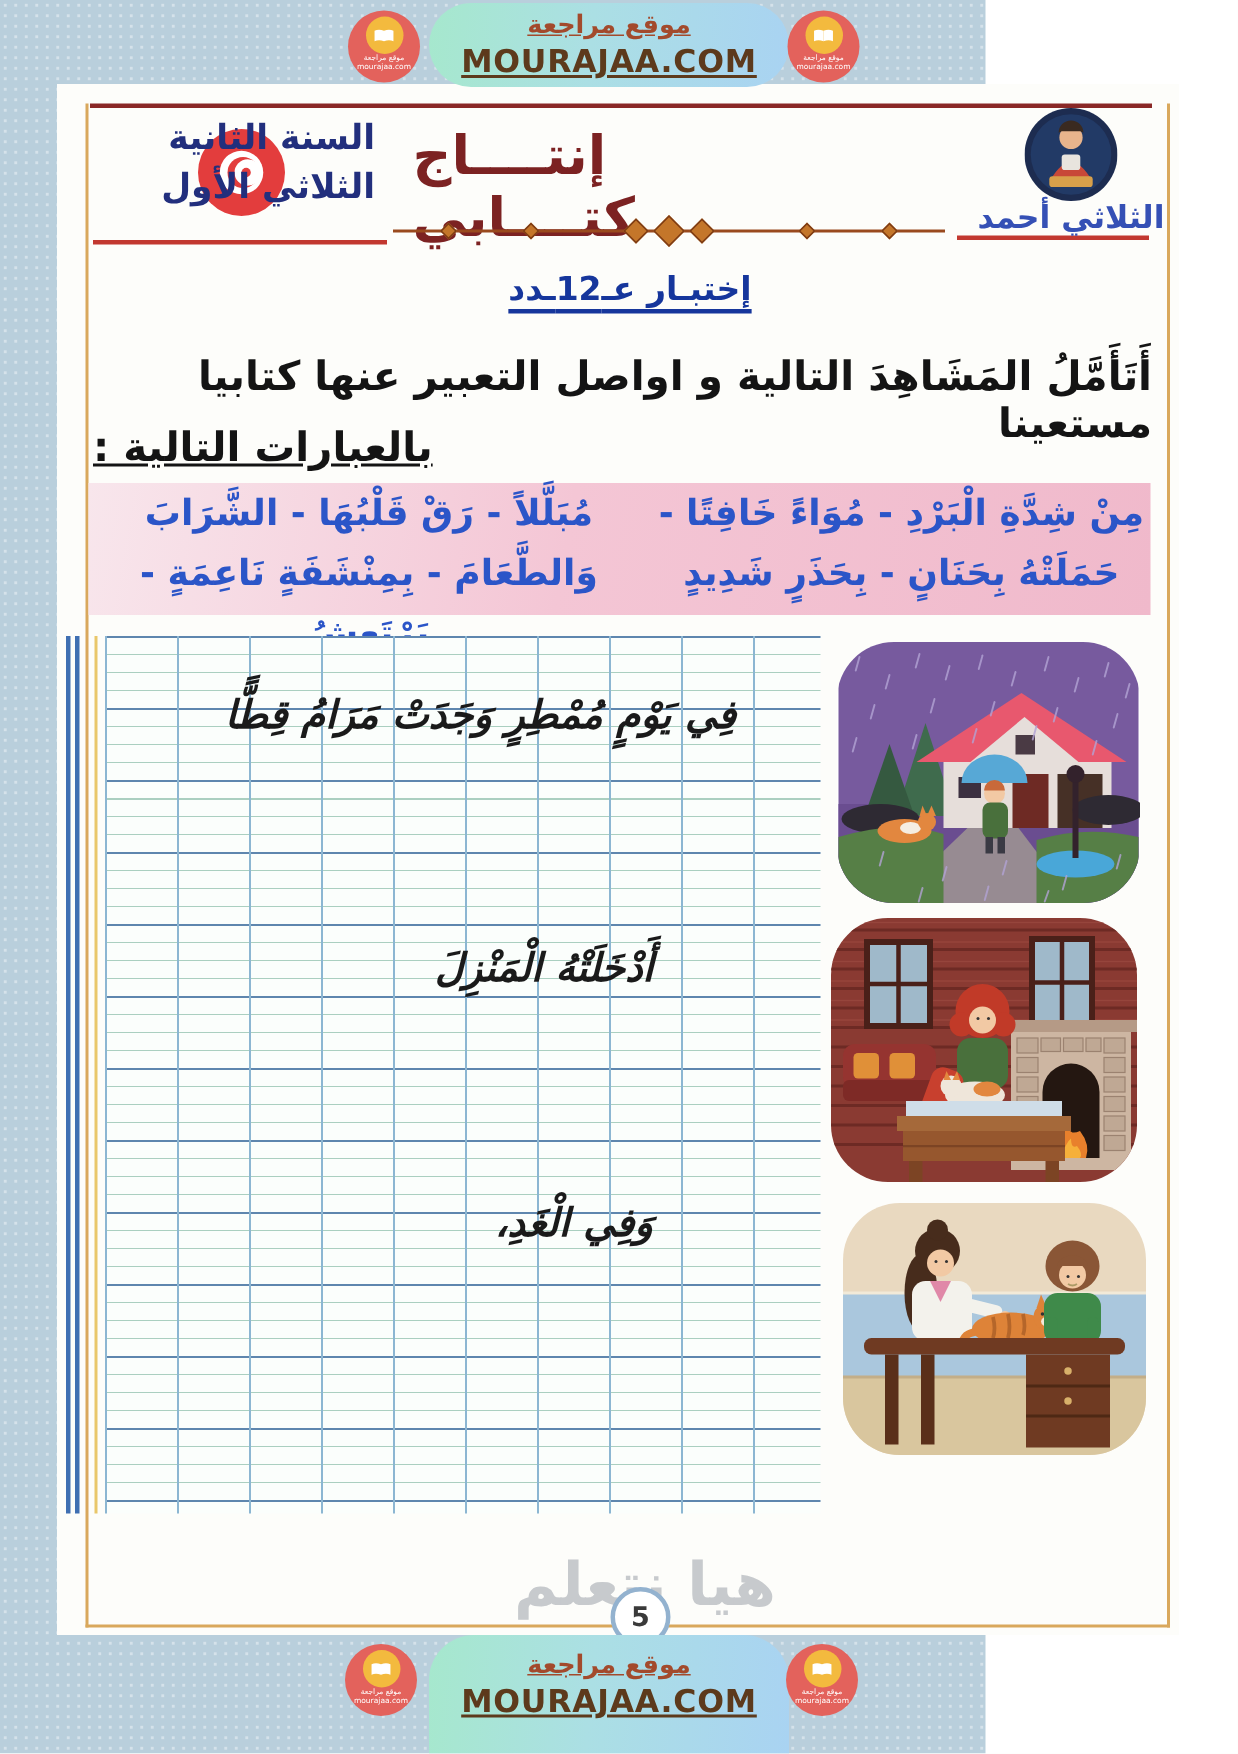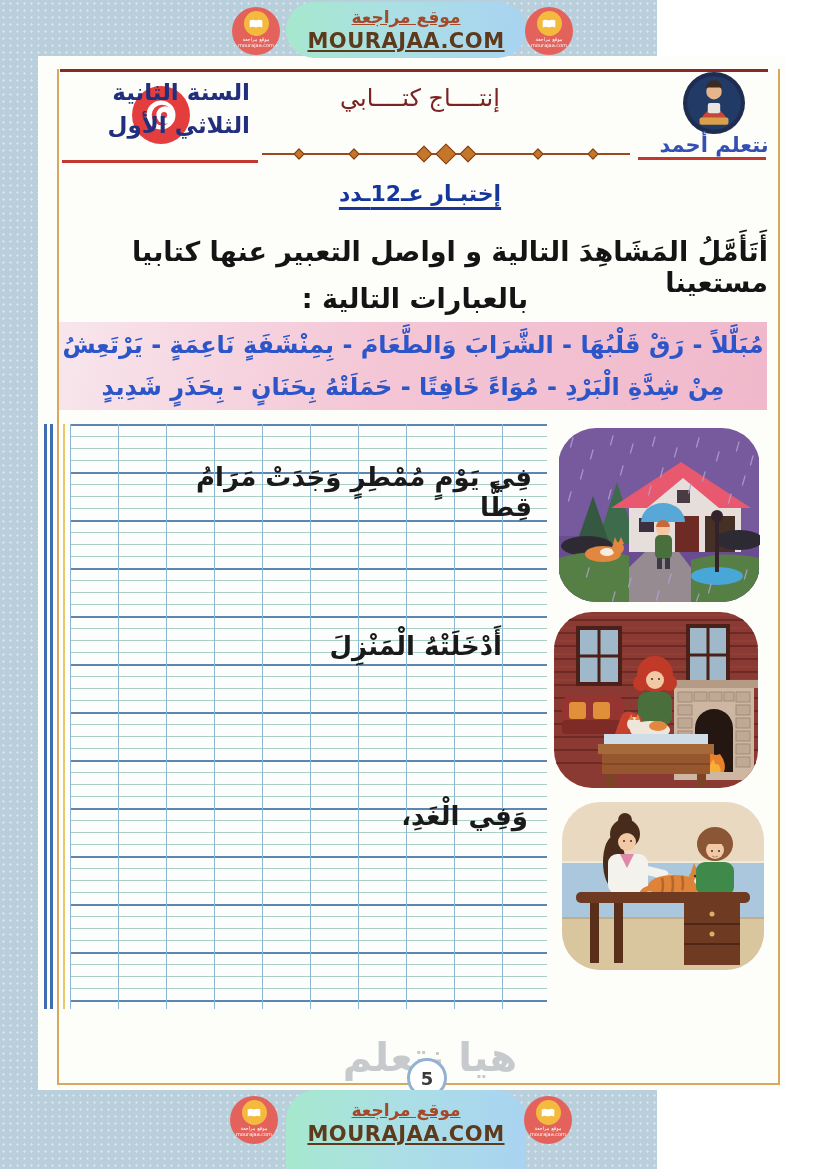--- a/index.html
+++ b/index.html
@@ -25,53 +25,53 @@
          display:flex;flex-direction:column;align-items:center;box-sizing:border-box;}
   .badge .yellow{width:25px;height:25px;border-radius:50%;background:#f3ba3e;margin-top:4px;
                  display:flex;align-items:center;justify-content:center;}
   .badge .btxt{color:#fff;font-size:5px;line-height:6px;text-align:center;direction:rtl;white-space:nowrap;}
   .badge .burl{color:#fff;font-size:5px;line-height:6px;text-align:center;}
   
   .grade{left:70px;top:76px;width:180px;color:#222f7d;font-weight:bold;
          font-size:23px;line-height:33px;direction:rtl;z-index:3;}
   .tn-circle{left:132px;top:86px;width:58px;height:58px;z-index:2;}
   .red-line-left{left:62px;top:160px;width:196px;height:3px;background:#c23830;}
-  .main-title{left:275px;top:84px;width:290px;text-align:center;color:#7c2222;font-weight:normal;
-              font-size:24px;direction:rtl;}
+  .main-title{left:275px;top:84px;width:290px;text-align:left;color:#7c2222;font-weight:bold;
+              font-size:36px;direction:rtl;}
   .divider{left:262px;top:146px;width:368px;height:16px;}
   .dv-line{position:absolute;left:0;right:0;top:7px;height:2px;background:#9a4a1e;}
   .dmd{position:absolute;top:8px;background:#c4762a;border:1px solid #7e3c14;transform:translate(-50%,-50%) rotate(45deg);}
   .dmd.big{width:13px;height:13px;}
   .dmd.mid{width:10px;height:10px;}
   .dmd.dot{width:6px;height:6px;}
   .red-line-right{left:638px;top:157px;width:128px;height:3px;background:#c23830;}
   .logo-circle{left:683px;top:72px;width:62px;height:62px;}
   .author{left:648px;top:133px;width:132px;text-align:center;color:#3550b5;font-weight:bold;
           font-size:21px;direction:rtl;}
   
   .exam-title{left:270px;top:181px;width:300px;text-align:center;color:#16369c;font-weight:bold;
               font-size:22px;direction:rtl;text-decoration:underline;text-decoration-thickness:3px;text-underline-offset:6px;}
   .inst1{left:66px;top:236px;width:702px;direction:rtl;text-align:right;font-size:27px;font-weight:bold;color:#141414;}
-  .inst2{left:62px;top:283px;width:706px;direction:rtl;text-align:center;font-size:27px;font-weight:bold;color:#141414;}
+  .inst2{left:62px;top:283px;width:706px;direction:rtl;text-align:left;font-size:27px;font-weight:bold;color:#141414;text-decoration:underline;}
   .phrase-box{left:59px;top:322px;width:708px;height:88px;
               background:linear-gradient(100deg,#f8e6ec 0%,#f4c6d5 45%,#f0b9cb 100%);
-              display:flex;flex-direction:column;justify-content:center;gap:2px;}
+              display:flex;justify-content:center;gap:2px;}
   .phrase{direction:rtl;text-align:center;color:#2b55c8;font-weight:bold;font-size:24px;line-height:40px;}
   
   .margin-blue1{left:44px;top:424px;width:3px;height:585px;background:#3f6fb2;}
   .margin-blue2{left:50px;top:424px;width:3px;height:585px;background:#3f6fb2;}
   .margin-yellow{left:63px;top:424px;width:2px;height:585px;background:#e9c76a;}
   .grid{left:70px;top:424px;width:477px;height:585px;background-color:#fbfefc;
     background-image:
       repeating-linear-gradient(to right,#8cb6d2 0 1.2px,transparent 1.2px 48px),
       repeating-linear-gradient(to bottom,#5e86ae 0 1.6px,transparent 1.6px 12px,
         #aacfc0 12px 13px,transparent 13px 24px,
         #aacfc0 24px 25px,transparent 25px 36px,
         #aacfc0 36px 37px,transparent 37px 48px);}
-  .prompt{direction:rtl;text-align:right;font-weight:bold;color:#1a1a1a;font-size:26px;z-index:2;}
+  .prompt{direction:rtl;text-align:left;font-weight:bold;color:#1a1a1a;font-size:26px;z-index:2;font-style:italic;}
   .p1{left:150px;top:462px;width:382px;}
   .p2{left:290px;top:631px;width:212px;}
   .p3{left:330px;top:801px;width:198px;}
   
   .card{border-radius:38px;overflow:hidden;z-index:2;background:#fff;}
   .card svg{display:block;width:100%;height:100%;}
   .card1{left:558px;top:428px;width:202px;height:174px;}
   .card2{left:554px;top:612px;width:204px;height:176px;}
   .card3{left:562px;top:802px;width:202px;height:168px;}
   
@@ -149,21 +149,21 @@
     <svg viewBox="0 0 60 60">
         <circle cx="30" cy="30" r="30" fill="#1d2c50"></circle>
         <circle cx="30" cy="30" r="26" fill="#223a66"></circle>
         <circle cx="30" cy="19" r="7.5" fill="#e8b48c"></circle>
         <path d="M22,16 a8,8 0 0 1 16,0 l-2,-1 -12,0 z" fill="#3a2a20"></path>
         <path d="M17,46 q13,-22 26,0 z" fill="#c84838"></path>
         <rect x="24" y="30" width="12" height="10" rx="2" fill="#e8e4de"></rect>
         <rect x="16" y="44" width="28" height="7" rx="2" fill="#d8a04a"></rect>
       </svg>
   </div>
-  <div class="abs author">نتعلم أحمد</div>
+  <div class="abs author">الثلاثي أحمد</div>
 
   <div class="abs exam-title">إختبـار عـ12ـدد</div>
   <div class="abs inst1">أَتَأَمَّلُ المَشَاهِدَ التالية و اواصل التعبير عنها كتابيا مستعينا</div>
   <div class="abs inst2">بالعبارات التالية :</div>
 
   <div class="abs phrase-box">
     <div class="phrase">مُبَلَّلاً - رَقْ قَلْبُهَا - الشَّرَابَ وَالطَّعَامَ - بِمِنْشَفَةٍ نَاعِمَةٍ - يَرْتَعِشُ</div>
     <div class="phrase">مِنْ شِدَّةِ الْبَرْدِ - مُوَاءً خَافِتًا - حَمَلَتْهُ بِحَنَانٍ - بِحَذَرٍ شَدِيدٍ</div>
   </div>
 

